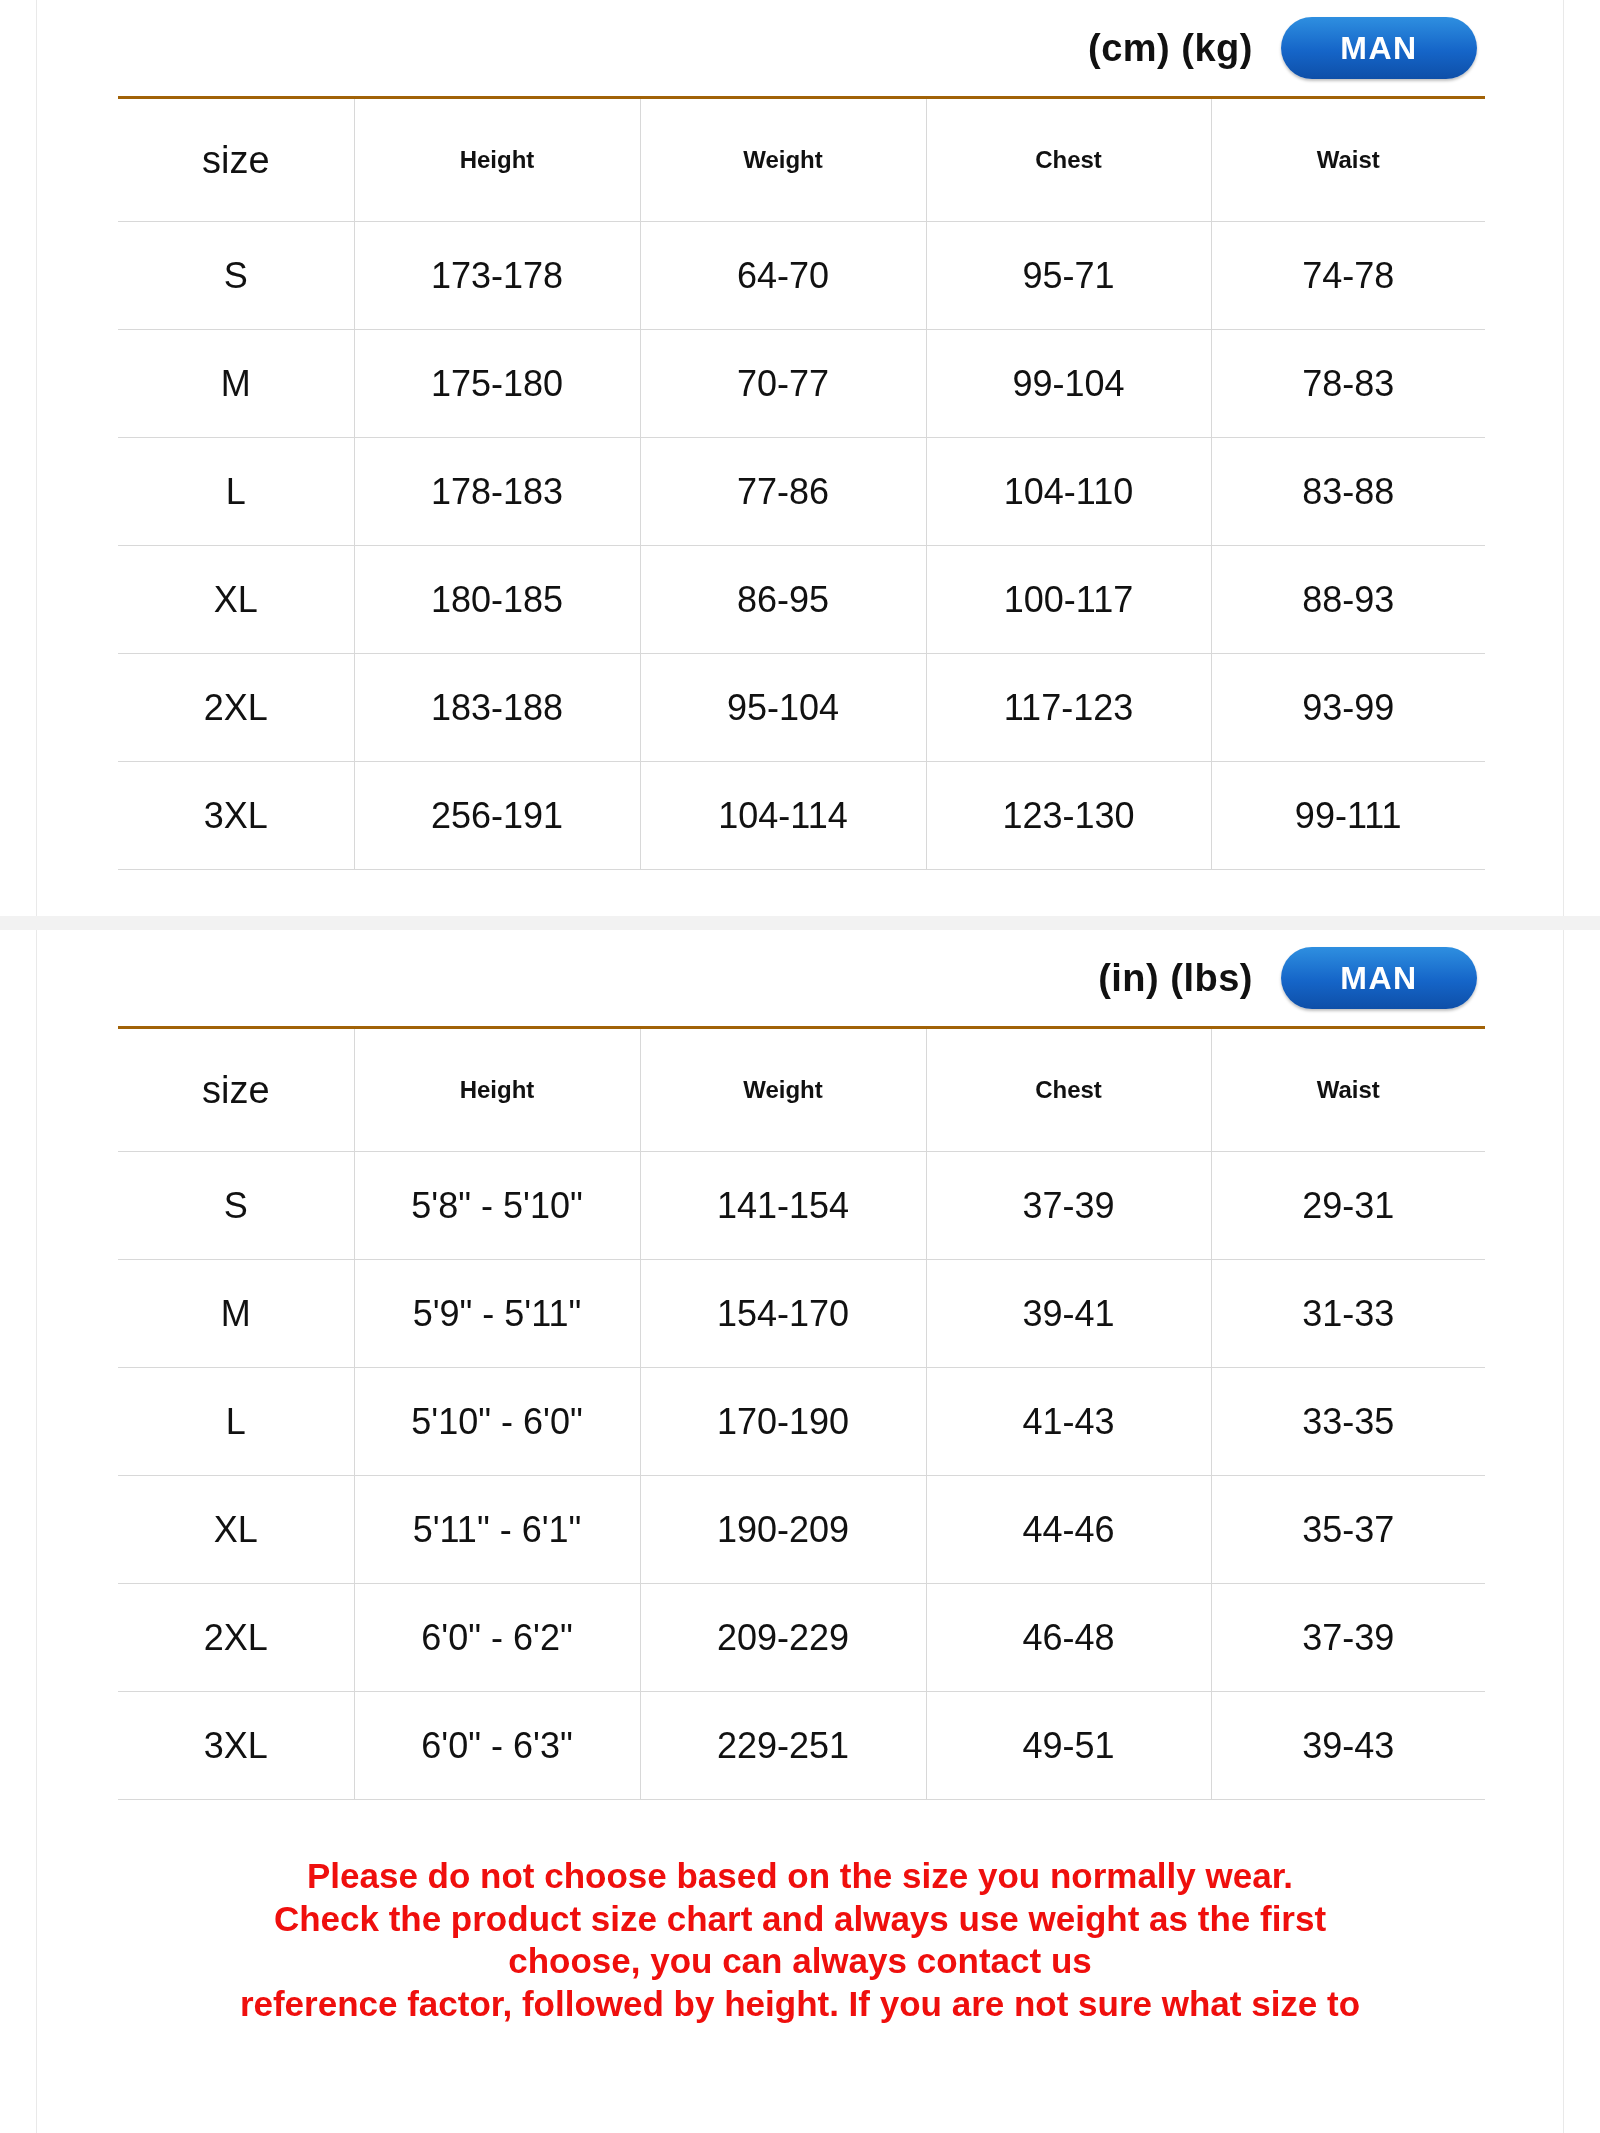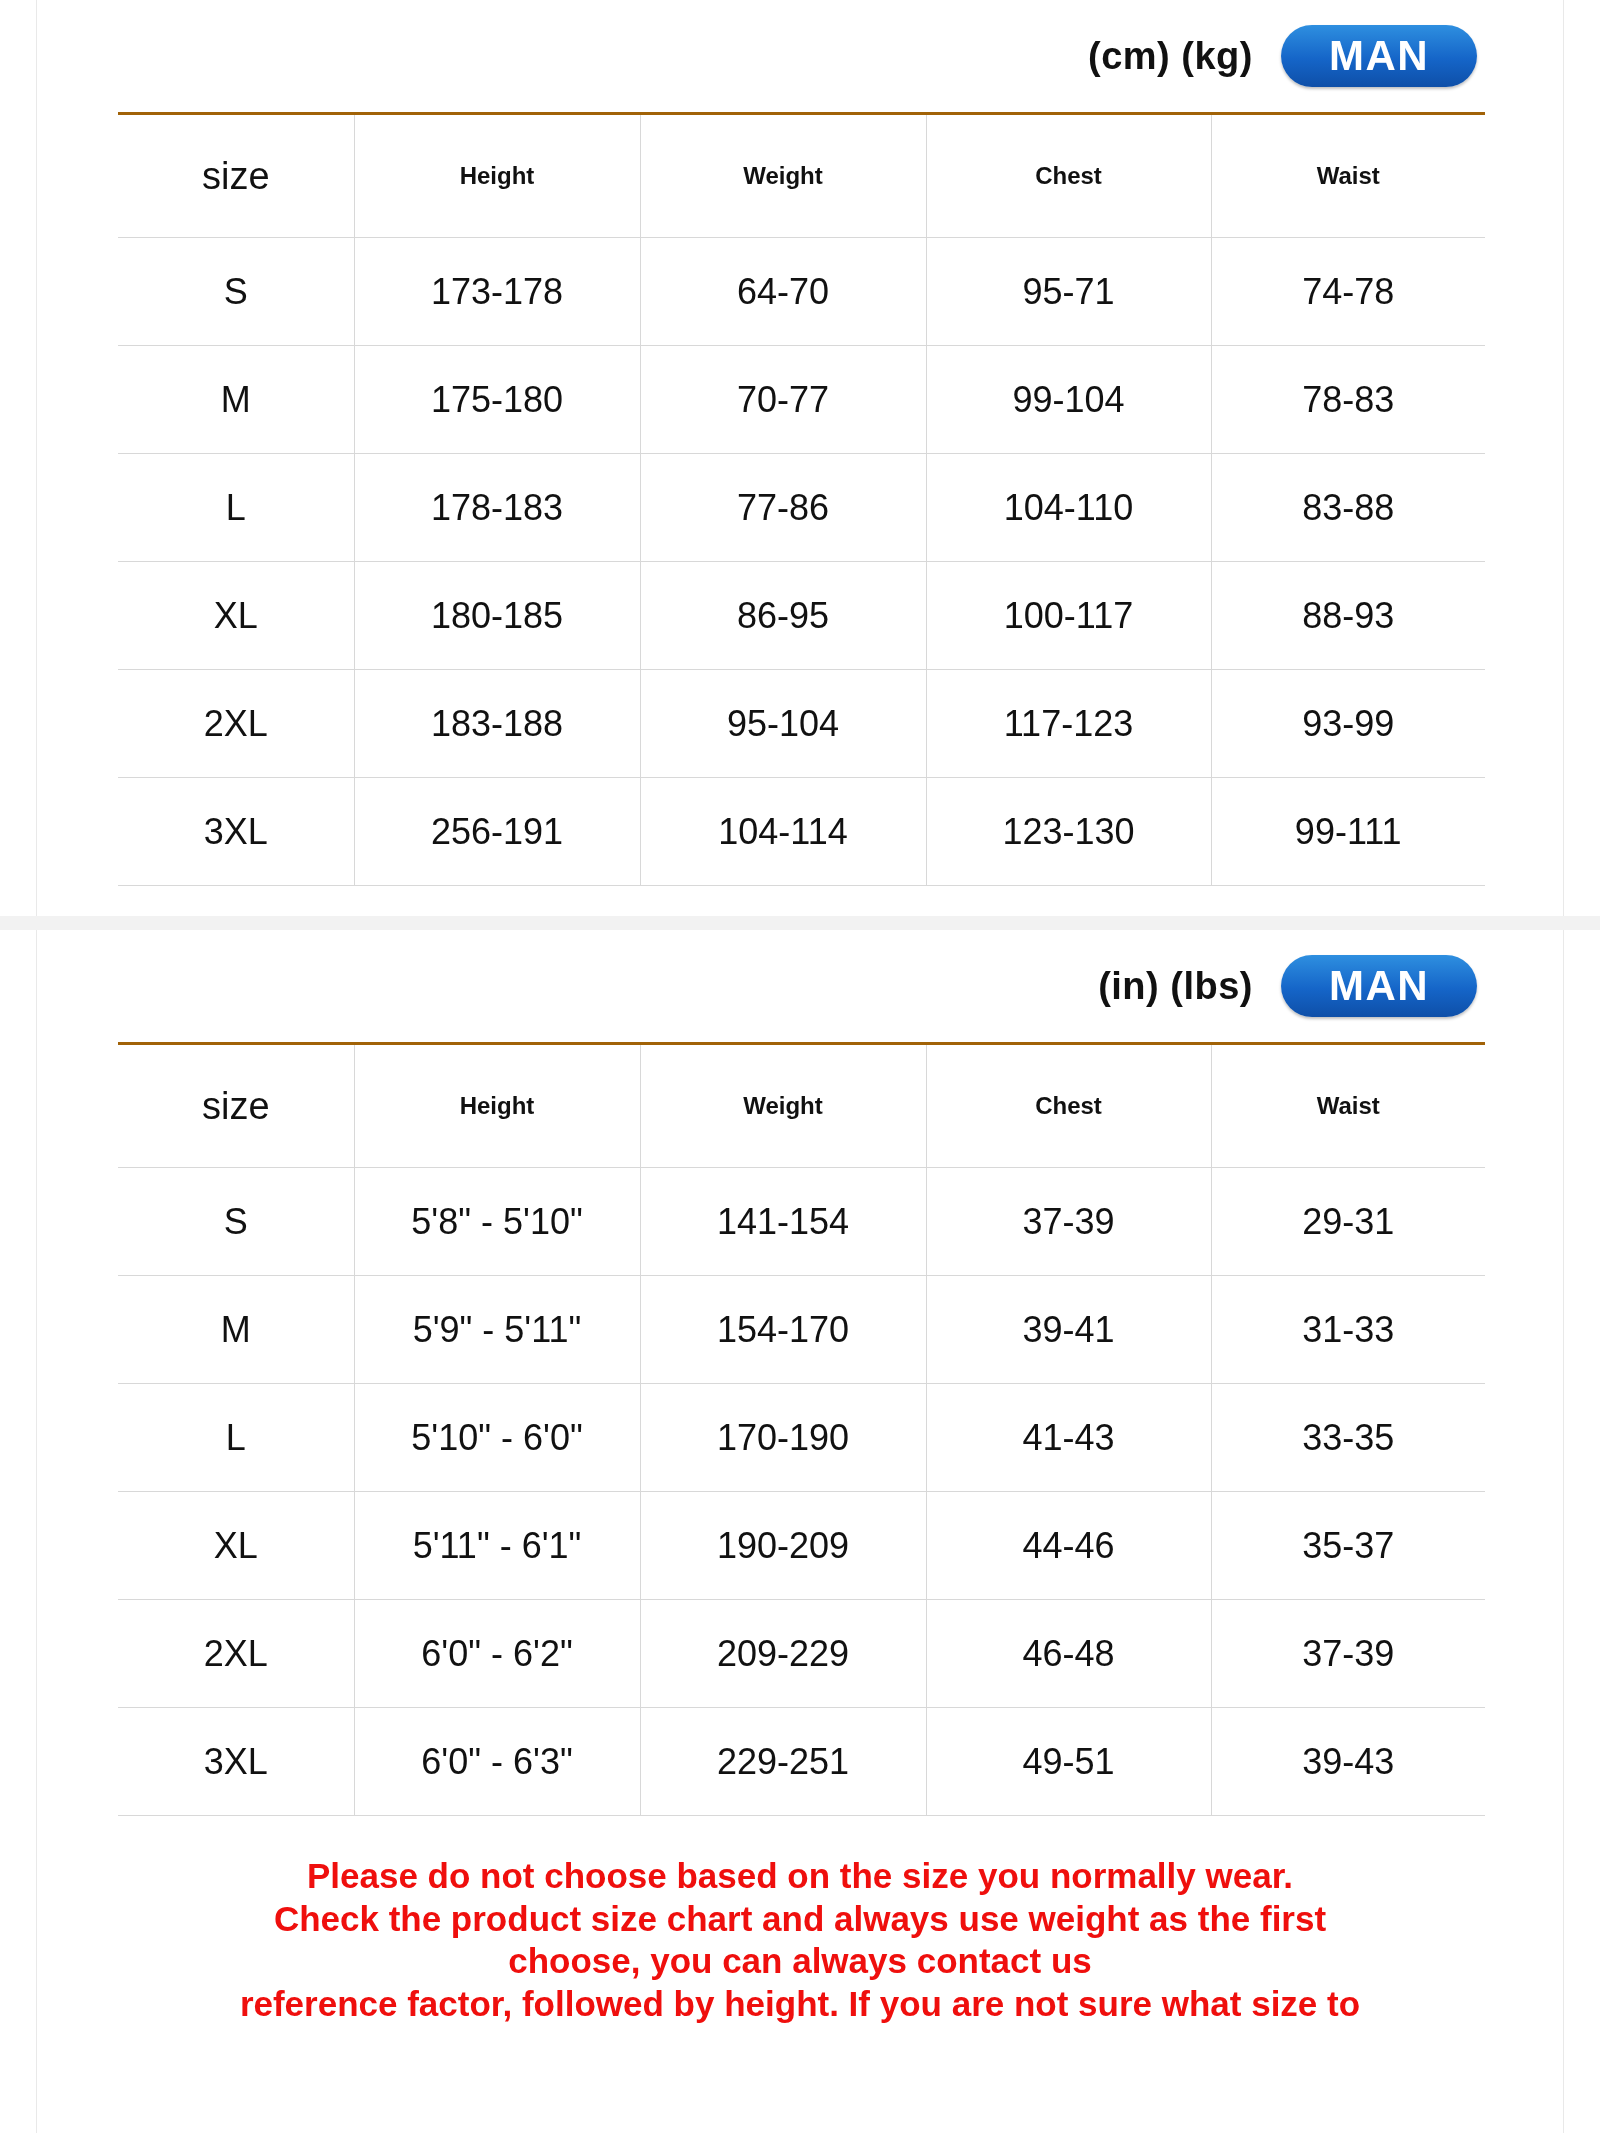--- a/index.html
+++ b/index.html
@@ -46,42 +46,42 @@
     left: 118px;
     width: 1367px;
   }
   .section.metric   { top: 0px; }
   .section.imperial { top: 930px; }
 
   .unit-row {
     display: flex;
     align-items: center;
     justify-content: flex-end;
-    height: 112px;
+    height: 96px;
     padding-right: 8px;
     box-sizing: border-box;
   }
   .unit-label {
     font-size: 38px;
     font-weight: bold;
     color: #111111;
     letter-spacing: 0.5px;
     margin-right: 28px;
     white-space: nowrap;
   }
   .man-badge {
     display: inline-flex;
     align-items: center;
     justify-content: center;
     width: 196px;
     height: 62px;
     border-radius: 31px;
     background: linear-gradient(180deg, #2e8fe0 0%, #1565c8 55%, #0e4fa8 100%);
     color: #ffffff;
-    font-size: 42px;
+    font-size: 32px;
     font-weight: bold;
     letter-spacing: 1.5px;
     box-shadow: 0 2px 3px rgba(0,0,0,0.25);
   }
 
   table.size-table {
     border-collapse: collapse;
     width: 1367px;
     table-layout: fixed;
     border-top: 3px solid #a16207;

